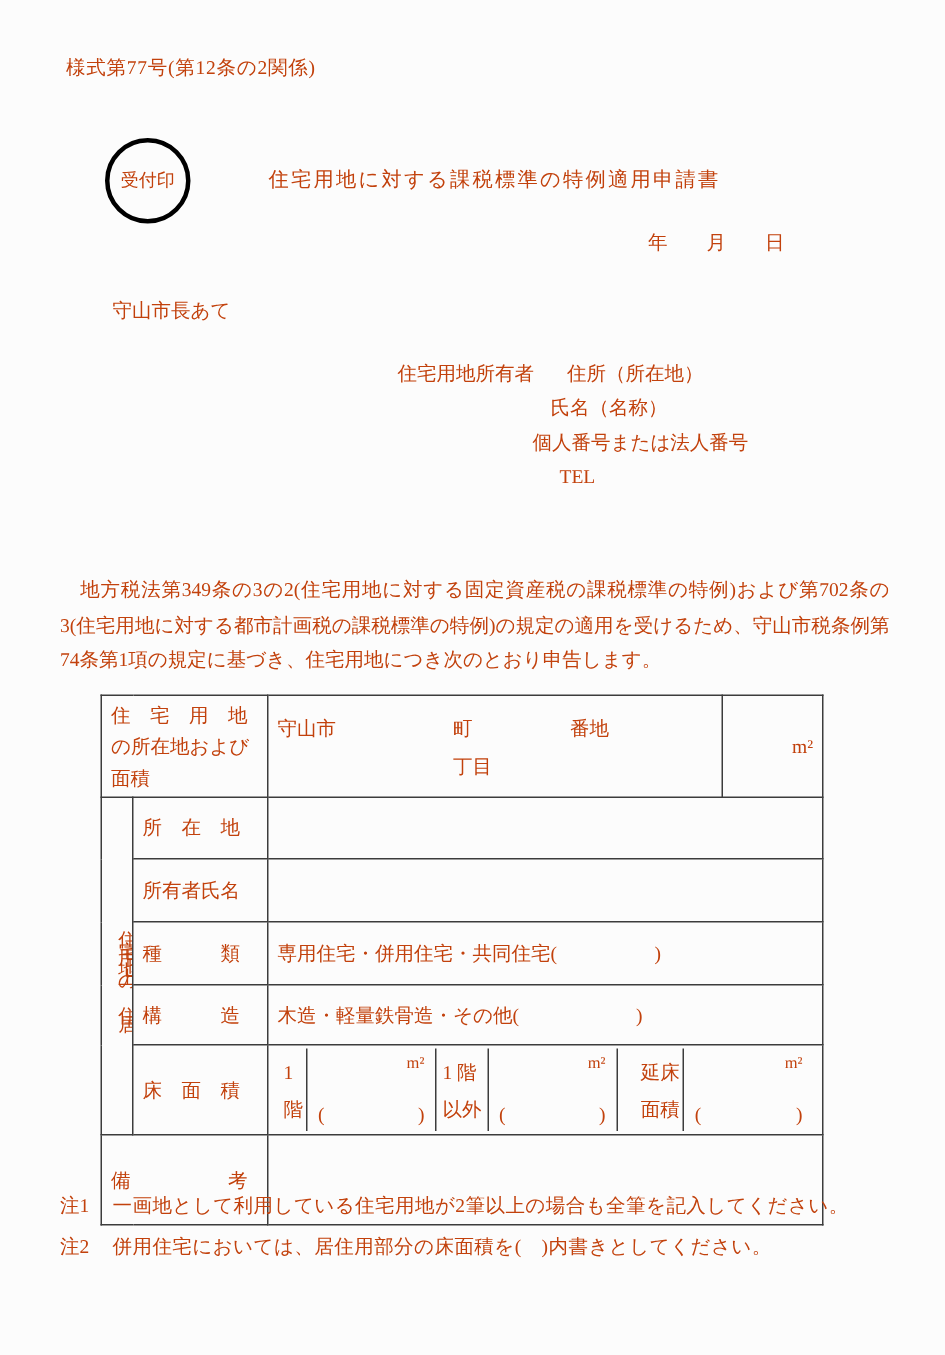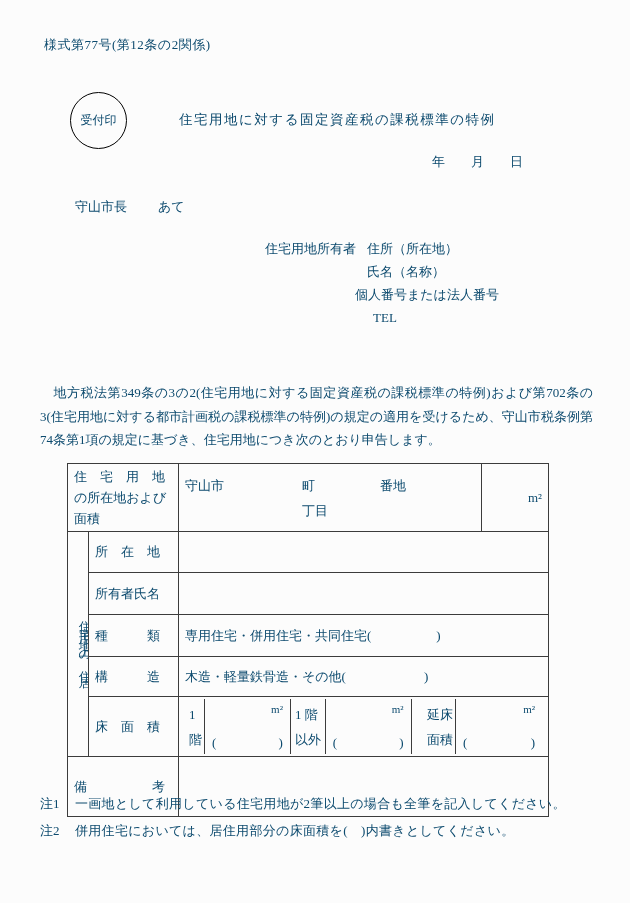--- a/index.html
+++ b/index.html
@@ -3,60 +3,60 @@
 <meta charset="utf-8">
 <style>
   * { margin: 0; padding: 0; box-sizing: border-box; }
   html,body { background: #e8e8e8; }
   .page {
     position: relative;
     width: 630px;
     height: 903px;
     margin: 0 auto;
     background: #fcfcfc;
-    color: #0c4a6e;
+    color: #c2410c;
     font-family: "Liberation Serif", "DejaVu Serif", serif;
     overflow: hidden;
   }
   .abs { position: absolute; }
 
   .form-number {
     left: 44px; top: 36px;
     font-size: 13px; letter-spacing: 0.5px;
   }
   .stamp-circle {
     left: 70px; top: 92px;
     width: 57px; height: 57px;
-    border: 1px solid #000000;
+    border: 3px solid #000000;
     border-radius: 50%;
     display: flex; align-items: center; justify-content: center;
     font-size: 12px;
   }
   .doc-title {
     left: 179px; top: 111px;
     font-size: 13.5px; letter-spacing: 1.5px;
   }
   .date-line {
     left: 432px; top: 153px;
     font-size: 13px;
     text-align: right;
   }
   .addressee {
     left: 75px; top: 198px;
     font-size: 13px;
     display: flex;
   }
-  .addressee .suffix { margin-left: 31px; }
+  .addressee .suffix { }
 
   .owner-block {
     left: 265px; top: 241px;
     font-size: 13px;
   }
   .owner-row { height: 23px; line-height: 16px; display: flex; }
-  .owner-label { margin-right: 11px; }
+  .owner-label { margin-right: 22px; }
   .ml-102 { margin-left: 102px; }
   .ml-90  { margin-left: 90px; }
   .ml-108 { margin-left: 108px; }
 
   .declaration {
     left: 40px; top: 349px;
     width: 553px;
     font-size: 13px;
     line-height: 23.5px;
     text-align: justify;
@@ -119,21 +119,21 @@
 <body>
 
 <div class="page">
 
   <div class="abs form-number">様式第77号(第12条の2関係)</div>
 
   <div class="abs stamp-circle">
     <span>受付印</span>
   </div>
 
-  <div class="abs doc-title">住宅用地に対する固定資産税の課税標準の特例</div>
+  <div class="abs doc-title">住宅用地に対する課税標準の特例適用申請書</div>
 
   <div class="abs date-line">年　　月　　日</div>
 
   <div class="abs addressee">
     <span>守山市長</span>
     <span class="suffix">あて</span>
   </div>
 
   <div class="abs owner-block">
     <div class="owner-row">

